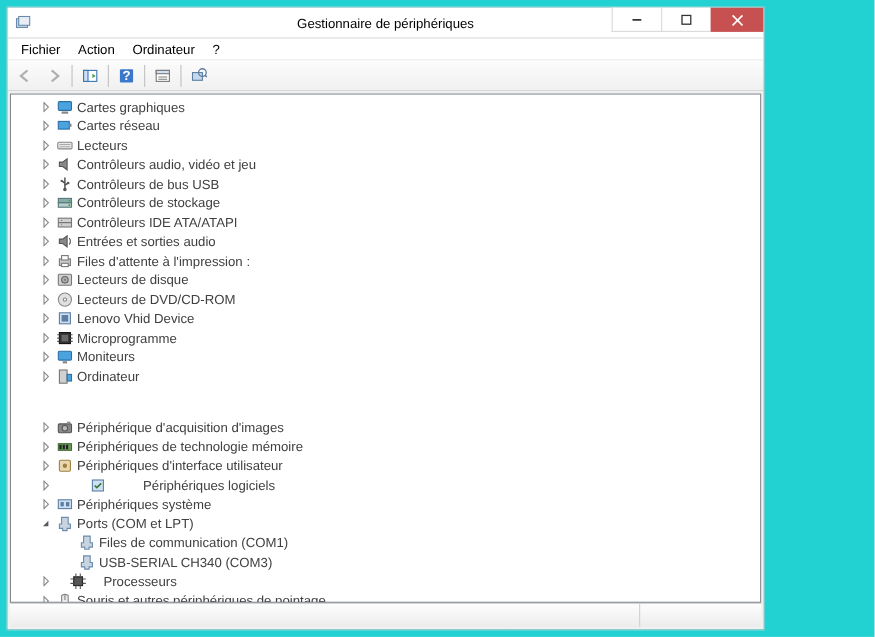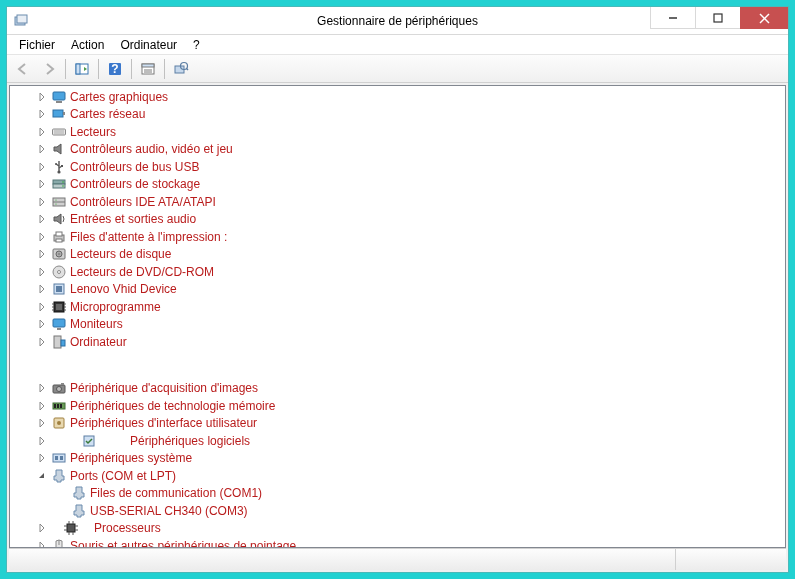--- a/index.html
+++ b/index.html
@@ -1,17 +1,17 @@
 <!DOCTYPE html>
 <html><head>
 <meta charset="utf-8">
 <style>
 * { margin:0; padding:0; box-sizing:border-box; font-family:"Segoe UI", Tahoma, sans-serif; font-size:12px; }
 body { background:#22d1d1; padding:6px 6px 6px 6px; width:795px; height:579px; overflow:hidden; }
-.window { width:783px; height:567px; background:#fff; border:1px solid #4ab9b9; display:flex; flex-direction:column; }
+.window { width:689px; height:567px; background:#fff; border:1px solid #4ab9b9; display:flex; flex-direction:column; }
 .titlebar { height:28px; background:#fff; display:flex; align-items:center; position:relative; border-bottom:1px solid #d9d9d9; }
 .titlebar-icon { width:16px; height:16px; margin:0 6px; display:flex; align-items:center; justify-content:center; }
 .titlebar-title { position:absolute; left:0; right:0; text-align:center; font-size:12px; color:#000; pointer-events:none; }
 .win-buttons { position:absolute; right:0; top:0; display:flex; height:22px; }
 .win-btn { width:45px; height:22px; display:flex; align-items:center; justify-content:center; font-size:12px; color:#333; background:#fff; border-left:1px solid #d9d9d9; border-bottom:1px solid #d9d9d9; }
 .win-btn.close { background:#c75050; color:#fff; width:48px; border:none; }
 .win-btn svg { display:block; }
 .menubar { height:20px; background:#fff; display:flex; align-items:center; padding:0 4px; border-bottom:1px solid #e5e5e5; }
 .menu-item { padding:2px 8px; color:#000; }
 .toolbar { height:28px; background:linear-gradient(#fcfcfc,#f0f0f0); border-bottom:1px solid #d0d0d0; display:flex; align-items:center; padding:2px 4px; gap:2px; }
@@ -22,21 +22,21 @@
 .tree-scroll { position:absolute; inset:0; overflow-y:scroll; }
 .tree-scroll::-webkit-scrollbar { width:17px; }
 .tree-scroll::-webkit-scrollbar-track { background:#f0f0f0; }
 .tree-scroll::-webkit-scrollbar-thumb { background:#cdcdcd; border:1px solid #a6a6a6; }
 .tree-scroll::-webkit-scrollbar-button { height:17px; background:#f0f0f0; border:1px solid #acacac; }
 .tree { padding:2px 0 2px 8px; }
 .tree-row { height:17.5px; display:flex; align-items:center; white-space:nowrap; }
 .expander { width:16px; height:16px; display:flex; align-items:center; justify-content:center; color:#595959; flex-shrink:0; }
 .expander svg { display:block; }
 .node-icon { width:16px; height:16px; margin:0 3px 0 1px; display:flex; align-items:center; justify-content:center; flex-shrink:0; }
-.node-label { color:#b91c1c; font-size:12px; line-height:16px; }
+.node-label { color:#404040; font-size:12px; line-height:16px; }
 .statusbar { height:22px; background:linear-gradient(#fdfdfd,#ececec); border-top:1px solid #d0d0d0; display:flex; }
 .status-cell { flex:1; border-right:1px solid #d0d0d0; }
 .status-cell:last-child { flex:0 0 110px; border-right:none; }
 </style>
 </head>
 <body>
 
 <div class="window">
 
   <div class="titlebar">

